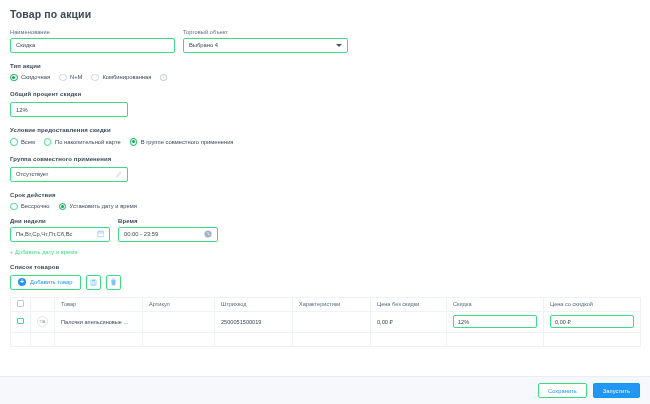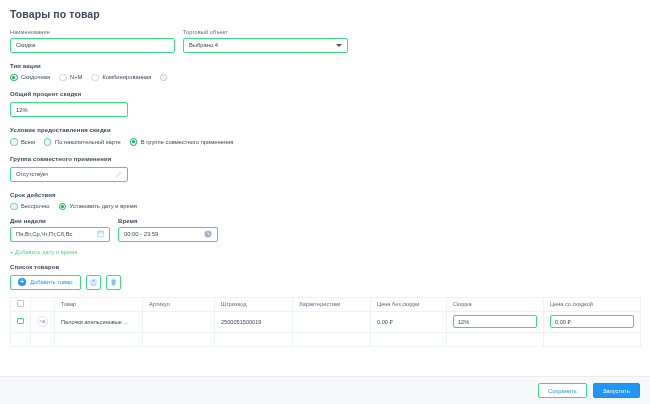--- a/index.html
+++ b/index.html
@@ -168,21 +168,21 @@
     background: #2196f3; color: #fff; font-size: 5.8px;
     display: flex; align-items: center;
   }
 </style>
 </head>
 <body>
 
 <div class="page">
   <div class="content">
 
-    <div class="page-title">Товары по товар</div>
+    <div class="page-title">Товар по акции</div>
 
     <div class="row">
       <div class="col-left">
         <div class="field-label">Наименование</div>
         <div class="inp">
           <span class="val">Скидка</span>
         </div>
       </div>
       <div class="col-right">
         <div class="field-label">Торговый объект</div>

